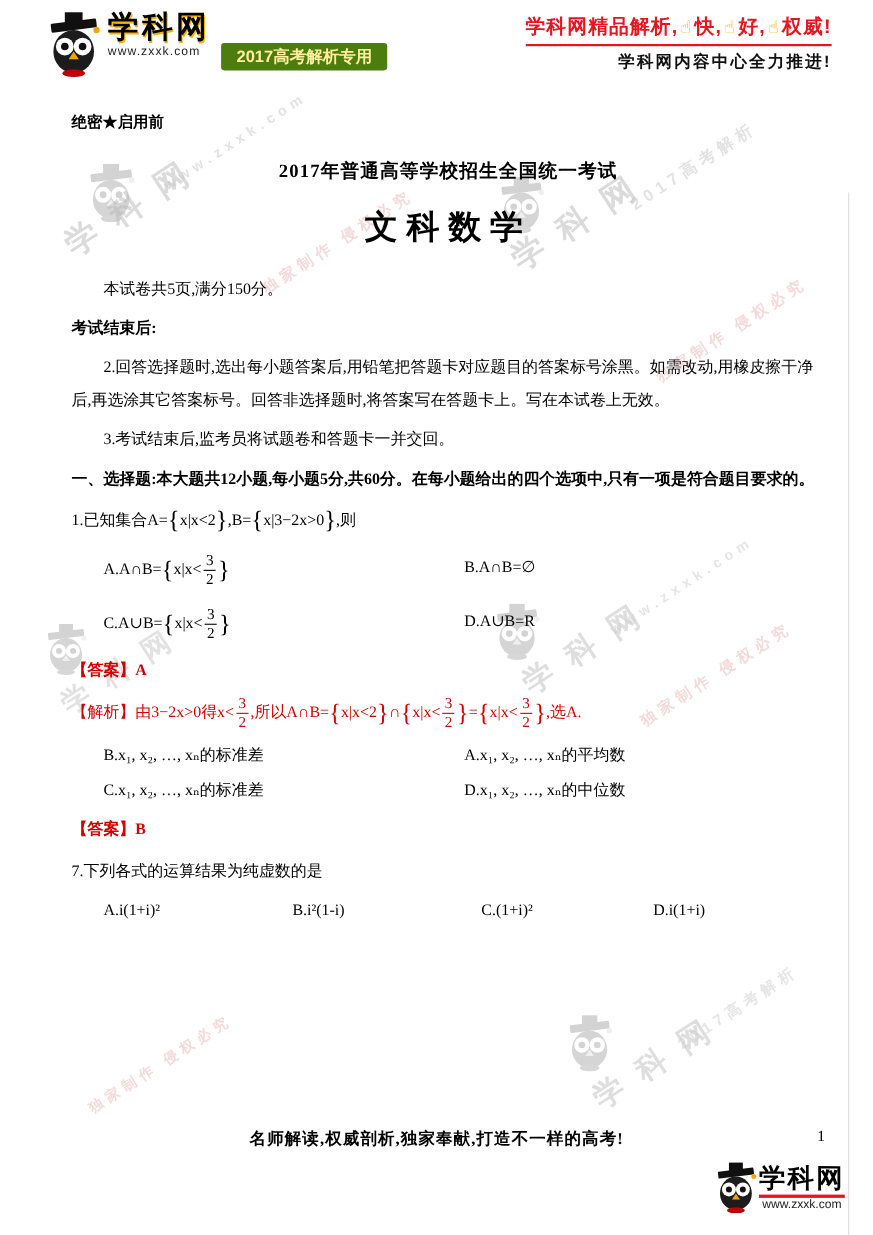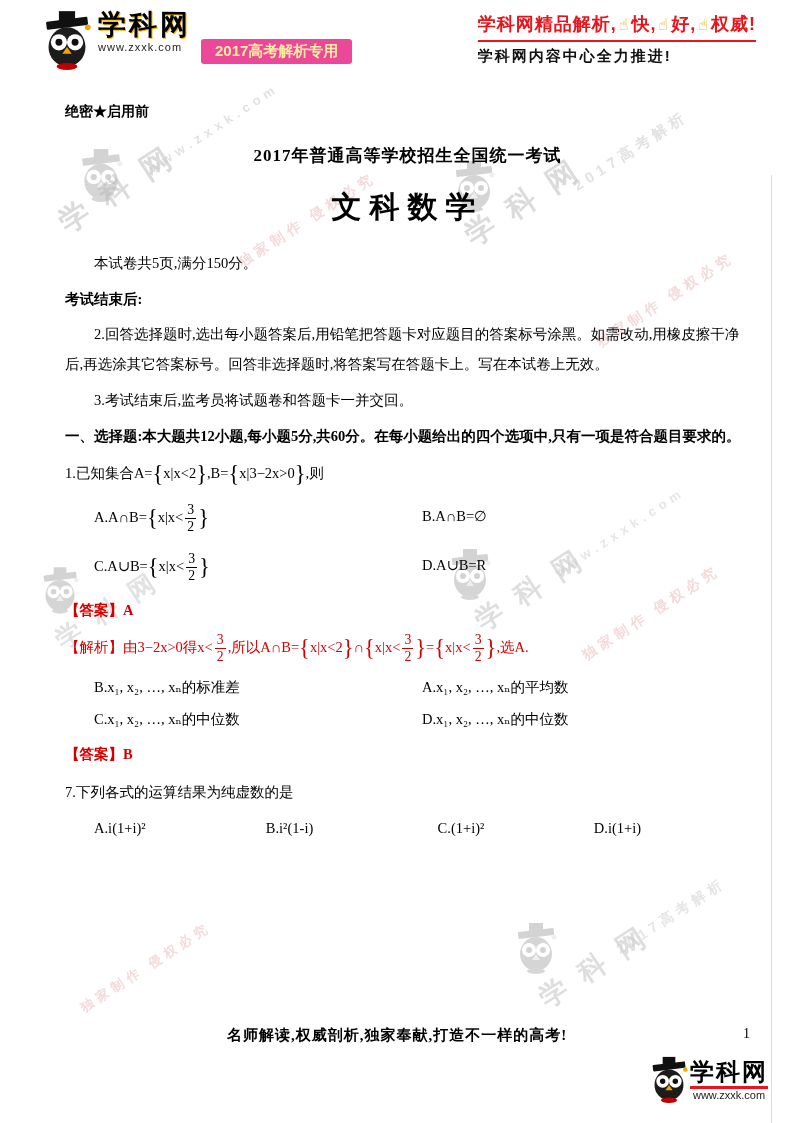--- a/index.html
+++ b/index.html
@@ -15,24 +15,24 @@
   .wm-owl{position:absolute;opacity:.18;filter:grayscale(1);}
   .scan-line{position:absolute;right:22px;top:175px;bottom:0;width:1px;background:#dcdcdc;}
   
   .hdr{position:absolute;top:10px;left:40px;right:38px;display:flex;justify-content:space-between;z-index:2;}
   .logo{display:flex;align-items:flex-start;}
   .logo-owl{width:54px;height:60px;}
   .logo-text{margin-left:4px;}
   .brand{font-family:"Liberation Sans","DejaVu Sans",sans-serif;font-weight:bold;font-size:28px;
          letter-spacing:3px;line-height:1.1;text-shadow:1px 1px 0 #f5b50a;}
   .url{font-size:11px;letter-spacing:1px;color:#222;font-family:"Liberation Sans",sans-serif;}
-  .banner{align-self:flex-end;margin:0 4px 6px 10px;background:#ec4899;color:#ffef9f;
+  .banner{align-self:flex-end;margin:0 4px 6px 10px;background:#4d7c0f;color:#ffef9f;
           font-family:"Liberation Sans",sans-serif;font-weight:bold;font-size:15px;
           padding:3px 14px;border-radius:3px;white-space:nowrap;}
-  .slogans{font-family:"Liberation Sans","DejaVu Sans",sans-serif;margin-top:2px;}
+  .slogans{text-align:right;font-family:"Liberation Sans","DejaVu Sans",sans-serif;margin-top:2px;}
   .slogan-red{color:#e8141e;font-weight:bold;font-size:18px;letter-spacing:1px;}
   .thumb{color:#f5a300;font-size:16px;margin:0 2px;}
   .red-rule{border-bottom:2px solid #e8141e;margin:4px 0 5px;}
   .slogan-black{font-weight:bold;font-size:15px;color:#111;letter-spacing:2px;}
   
   .doc{position:absolute;top:92px;left:65px;right:44px;z-index:1;font-size:14.5px;line-height:2.05;}
   .doc p{margin:6px 0;}
   .bold{font-weight:bold;}
   .secrecy{font-size:14px;margin:0 0 6px;}
   .title{text-align:center;font-size:17px;font-weight:600;margin:12px 0 2px;letter-spacing:1px;}
@@ -168,21 +168,21 @@
           </span><span class="brace">}</span>=<span class="brace">{</span>x|x&lt;<span class="frac">
             <span class="fn">3</span>
             <span class="fd">2</span>
           </span><span class="brace">}</span>,选A.</p>
     </div>
 
     <div class="question">
       <div class="opts two-col">
         <span class="opt">B.x₁, x₂, …, xₙ的标准差</span>
         <span class="opt">A.x₁, x₂, …, xₙ的平均数</span>
-        <span class="opt">C.x₁, x₂, …, xₙ的中位数</span>
+        <span class="opt">C.x₁, x₂, …, xₙ的标准差</span>
         <span class="opt">D.x₁, x₂, …, xₙ的中位数</span>
       </div>
       <p class="red bold">【答案】B</p>
     </div>
 
     <div class="question">
       <p class="stem">7.下列各式的运算结果为纯虚数的是</p>
       <div class="opts four-col">
         <span class="opt">A.i(1+i)²</span>
         <span class="opt">B.i²(1-i)</span>

